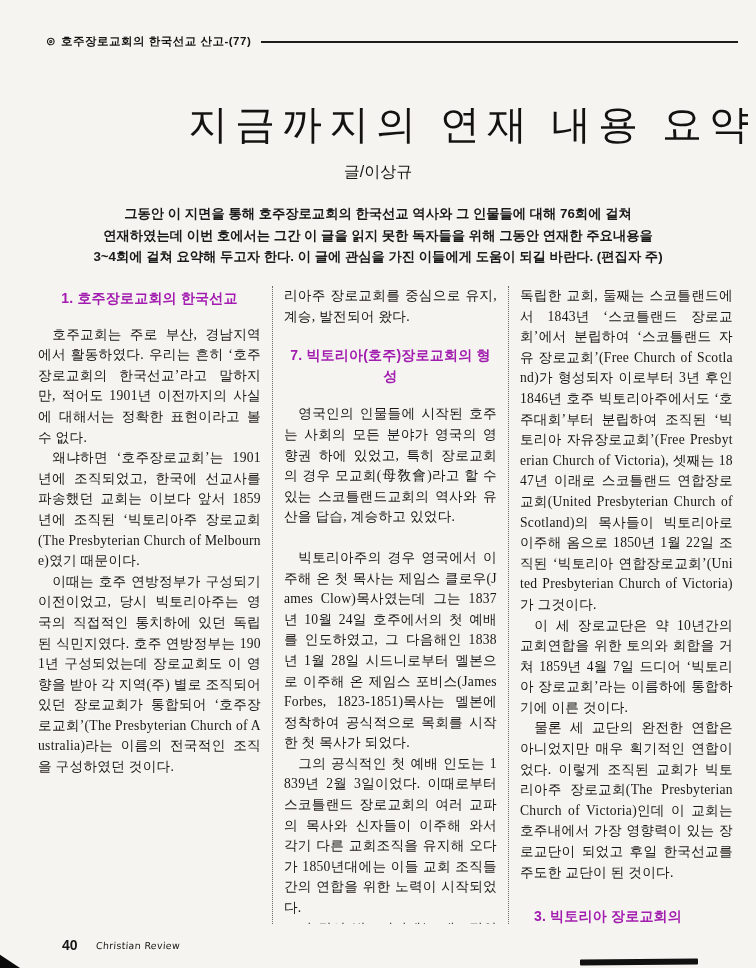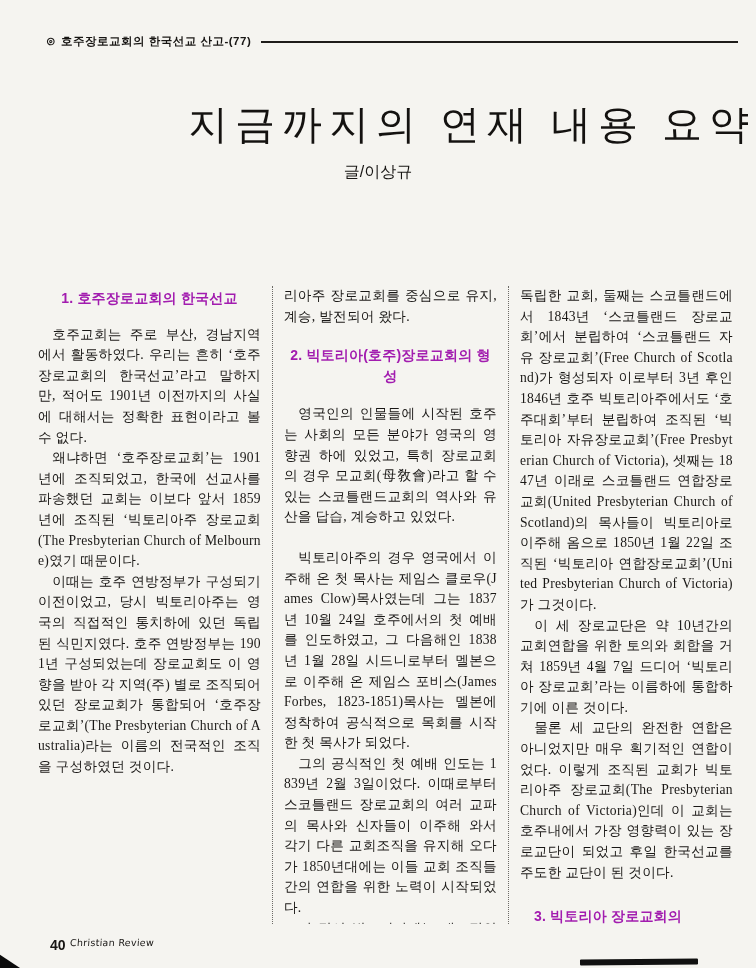--- a/index.html
+++ b/index.html
@@ -51,22 +51,22 @@
   .para.gap-top { margin-top:20px; }
   .sec-heading {
     font-family:"Liberation Sans", sans-serif; font-weight:bold;
     font-size:14px; letter-spacing:0.2px; color:#a21caf;
     margin:2px 0 16px; text-align:center;
   }
   .sec-heading.mid { margin:18px 0 18px; }
   .sec-heading.two-line { text-align:left; padding-left:14px; line-height:22px; margin:22px 0 18px; }
   
   .footer {
-    position:absolute; left:50px; top:937px;
-    display:flex; align-items:flex-start; gap:4px;
+    position:absolute; left:62px; top:937px;
+    display:flex; align-items:center; gap:18px;
   }
   .footer .page-num { font-family:"Liberation Sans", sans-serif; font-weight:bold; font-size:14px; }
   .footer .mag-name { font-family:"DejaVu Sans", sans-serif; font-size:9.5px; letter-spacing:0.3px; transform:skewX(-4deg); }
   
   .corner-artifact {
     position:absolute; left:0; top:951px; width:20px; height:17px;
     background:#0b0b0b; clip-path:polygon(0 100%, 0 22%, 100% 100%);
   }
   .bar-artifact {
     position:absolute; left:580px; top:959px; width:118px; height:6px;
@@ -81,34 +81,39 @@
   <div class="series-header">
     <span class="series-bullet">⊙</span>
     <span>호주장로교회의 한국선교 산고-(77)</span>
     <span class="series-rule"></span>
   </div>
 
   <h1 class="main-title">지금까지의 연재 내용 요약</h1>
 
   <div class="byline">글/이상규</div>
 
+  <div class="editor-note">
+    <div>그동안 이 지면을 통해 호주장로교회의 한국선교 역사와 그 인물들에 대해 76회에 걸쳐</div>
+    <div>연재하였는데 이번 호에서는 그간 이 글을 읽지 못한 독자들을 위해 그동안 연재한 주요내용을</div>
+    <div>3~4회에 걸쳐 요약해 두고자 한다. 이 글에 관심을 가진 이들에게 도움이 되길 바란다. (편집자 주)</div>
+  </div>
 
   <div class="body-columns">
 
     <div class="col col-1">
       <h3 class="sec-heading">1. 호주장로교회의 한국선교</h3>
       <p class="para">호주교회는 주로 부산, 경남지역에서 활동하였다. 우리는 흔히 ‘호주장로교회의 한국선교’라고 말하지만, 적어도 1901년 이전까지의 사실에 대해서는 정확한 표현이라고 볼 수 없다.</p>
       <p class="para">왜냐하면 ‘호주장로교회’는 1901년에 조직되었고, 한국에 선교사를 파송했던 교회는 이보다 앞서 1859년에 조직된 ‘빅토리아주 장로교회(The Presbyterian Church of Melbourne)였기 때문이다.</p>
       <p class="para">이때는 호주 연방정부가 구성되기 이전이었고, 당시 빅토리아주는 영국의 직접적인 통치하에 있던 독립된 식민지였다. 호주 연방정부는 1901년 구성되었는데 장로교회도 이 영향을 받아 각 지역(주) 별로 조직되어 있던 장로교회가 통합되어 ‘호주장로교회’(The Presbyterian Church of Australia)라는 이름의 전국적인 조직을 구성하였던 것이다.</p>
 
     </div>
 
     <div class="col col-2">
       <p class="para cont">리아주 장로교회를 중심으로 유지, 계승, 발전되어 왔다.</p>
-      <h3 class="sec-heading mid">2. 빅토리아(호주)장로교회의 형성</h3>
+      <h3 class="sec-heading mid">7. 빅토리아(호주)장로교회의 형성</h3>
       <p class="para">영국인의 인물들에 시작된 호주는 사회의 모든 분야가 영국의 영향권 하에 있었고, 특히 장로교회의 경우 모교회(母敎會)라고 할 수 있는 스코틀랜드교회의 역사와 유산을 답습, 계승하고 있었다.</p>
       <p class="para gap-top">빅토리아주의 경우 영국에서 이주해 온 첫 목사는 제임스 클로우(James Clow)목사였는데 그는 1837년 10월 24일 호주에서의 첫 예배를 인도하였고, 그 다음해인 1838년 1월 28일 시드니로부터 멜본으로 이주해 온 제임스 포비스(James Forbes, 1823-1851)목사는 멜본에 정착하여 공식적으로 목회를 시작한 첫 목사가 되었다.</p>
       <p class="para">그의 공식적인 첫 예배 인도는 1839년 2월 3일이었다. 이때로부터 스코틀랜드 장로교회의 여러 교파의 목사와 신자들이 이주해 와서 각기 다른 교회조직을 유지해 오다가 1850년대에는 이들 교회 조직들간의 연합을 위한 노력이 시작되었다.</p>
       <p class="para">이 당시 빅토리아에는 대표적인 세개의 장로교단이 있었는데, 첫째는 ‘스코틀랜드 장로교회’(The Established Church of Scotland)를 계승한 교회로써 1840년부터 1854년까지는 ‘호주대회’(Synod of Australia)로 불리다가 1854년 4월 ‘빅토리아대회’(Synod of Victoria)란 이름으로</p>
     </div>
 
     <div class="col col-3">
       <p class="para cont">독립한 교회, 둘째는 스코틀랜드에서 1843년 ‘스코틀랜드 장로교회’에서 분립하여 ‘스코틀랜드 자유 장로교회’(Free Church of Scotland)가 형성되자 이로부터 3년 후인 1846년 호주 빅토리아주에서도 ‘호주대회’부터 분립하여 조직된 ‘빅토리아 자유장로교회’(Free Presbyterian Church of Victoria), 셋째는 1847년 이래로 스코틀랜드 연합장로교회(United Presbyterian Church of Scotland)의 목사들이 빅토리아로 이주해 옴으로 1850년 1월 22일 조직된 ‘빅토리아 연합장로교회’(United Presbyterian Church of Victoria)가 그것이다.</p>
       <p class="para">이 세 장로교단은 약 10년간의 교회연합을 위한 토의와 회합을 거쳐 1859년 4월 7일 드디어 ‘빅토리아 장로교회’라는 이름하에 통합하기에 이른 것이다.</p>
       <p class="para">물론 세 교단의 완전한 연합은 아니었지만 매우 획기적인 연합이었다. 이렇게 조직된 교회가 빅토리아주 장로교회(The Presbyterian Church of Victoria)인데 이 교회는 호주내에서 가장 영향력이 있는 장로교단이 되었고 후일 한국선교를 주도한 교단이 된 것이다.</p>

